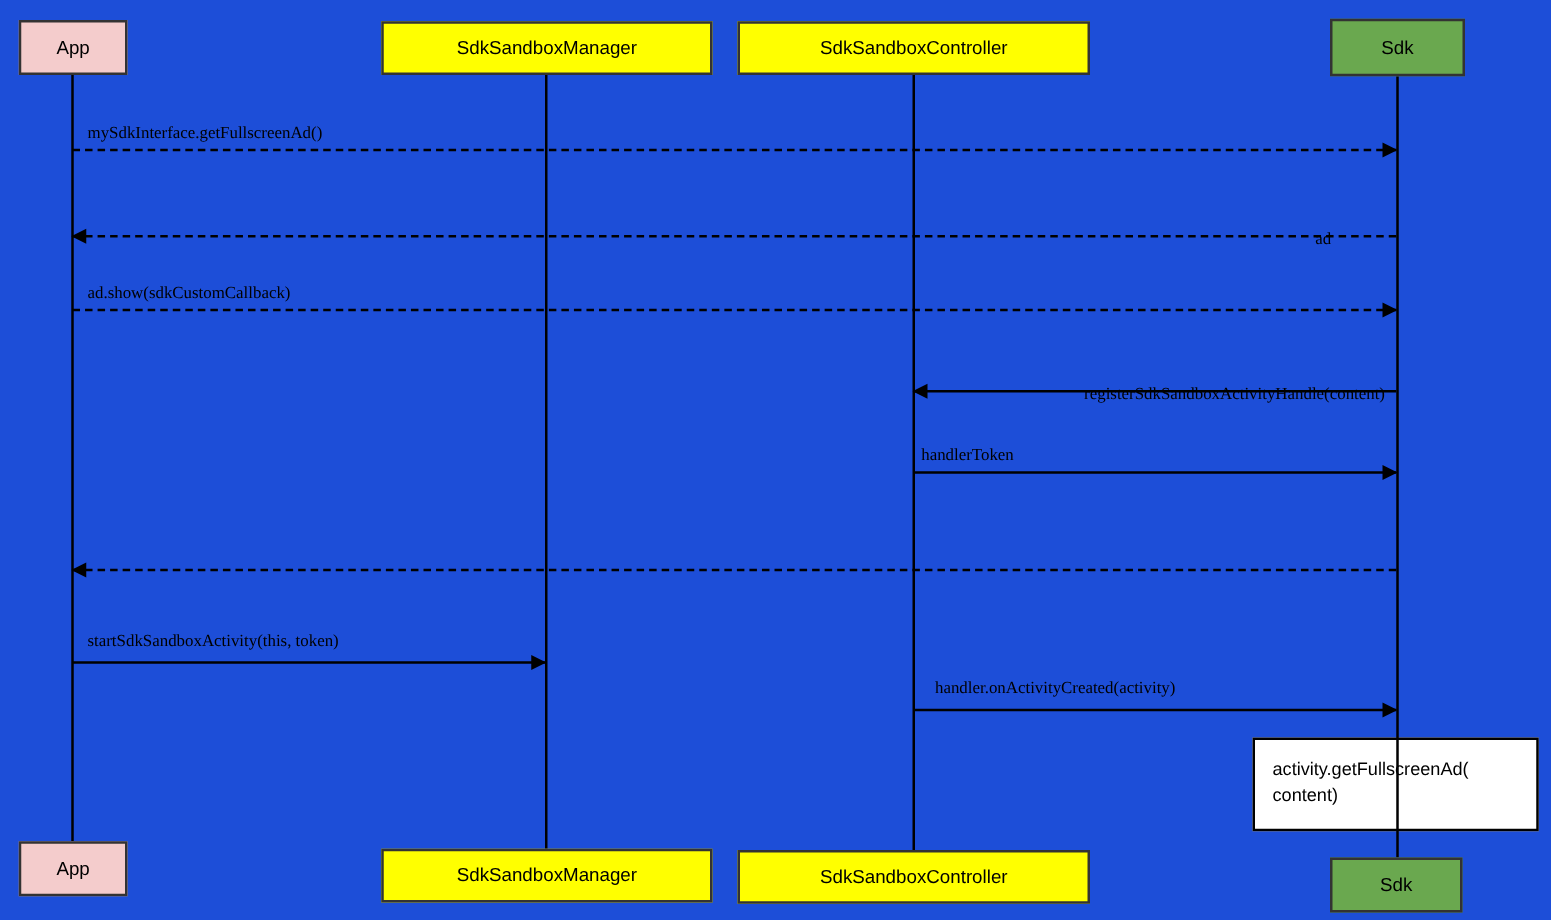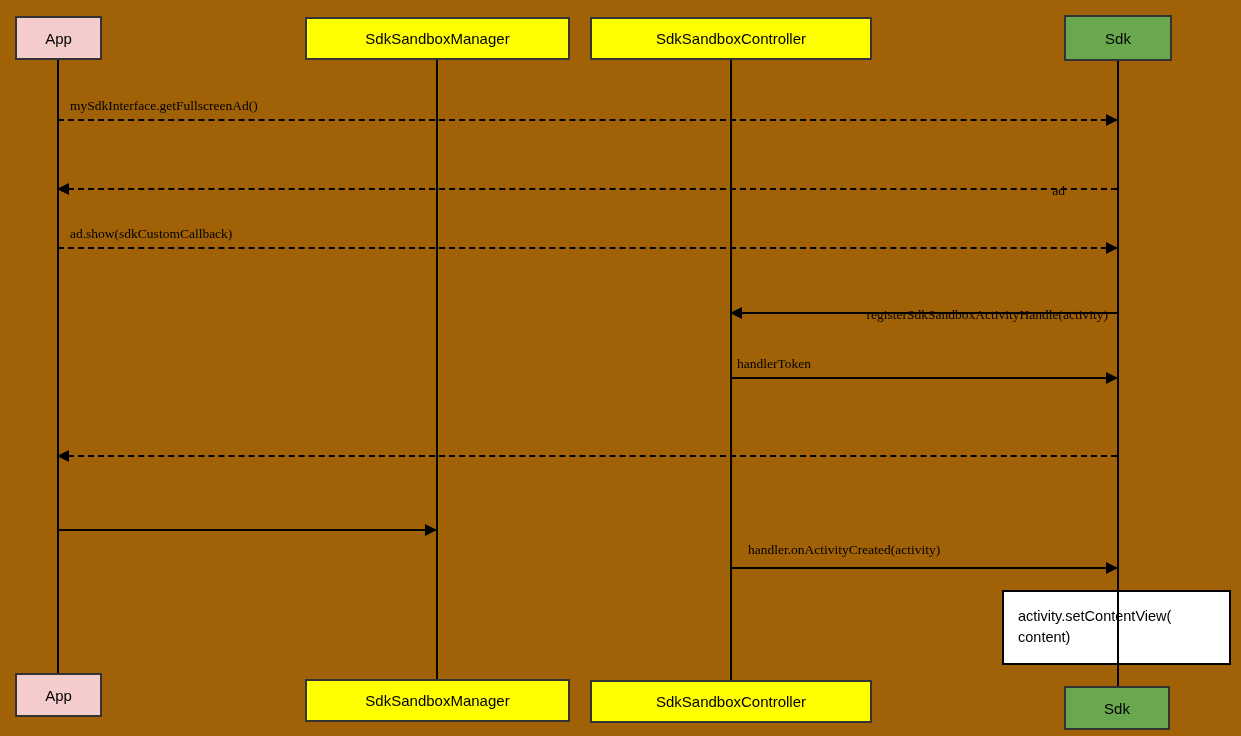--- a/index.html
+++ b/index.html
@@ -1,17 +1,17 @@
 <!DOCTYPE html>
 <html style="--app-fill: #f4cccc; --manager-fill: #ffff00; --controller-fill: #ffff00; --sdk-fill: #6aa84f; --note-fill: #ffffff; --border: #333333; --line: #000000;"><head>
 <meta charset="utf-8">
 <style>
   html,body{margin:0;padding:0;background:#fff;}
   .canvas{
-    position:relative;width:1241px;height:736px;background:#a16207;
+    position:relative;width:1241px;height:736px;background:#1d4ed8;
     font-family:"Liberation Sans", sans-serif;color:#000;overflow:hidden;
   }
   .lifeline{
     position:absolute;width:2px;background:var(--line,#000);z-index:2;
   }
   .actor{
     position:absolute;z-index:3;display:flex;align-items:center;justify-content:center;
     border:2px solid var(--border,#333);box-sizing:border-box;
     font-size:15px;line-height:1;
   }
@@ -82,31 +82,32 @@
 
   <div class="msg-label" style="left:70px;top:97px">mySdkInterface.getFullscreenAd()</div>
   <div class="arrow dashed head-right" style="left:58px;top:119px;width:1059px"></div>
 
   <div class="msg-label right" style="left:905px;top:166px;width:160px">ad</div>
   <div class="arrow dashed head-left" style="left:58px;top:188px;width:1059px"></div>
 
   <div class="msg-label" style="left:70px;top:225px">ad.show(sdkCustomCallback)</div>
   <div class="arrow dashed head-right" style="left:58px;top:247px;width:1059px"></div>
 
-  <div class="msg-label right" style="left:748px;top:290px;width:360px">registerSdkSandboxActivityHandle(activity)</div>
+  <div class="msg-label right" style="left:748px;top:290px;width:360px">registerSdkSandboxActivityHandle(content)</div>
   <div class="arrow head-left" style="left:731px;top:312px;width:386px"></div>
 
   <div class="msg-label" style="left:737px;top:355px">handlerToken</div>
   <div class="arrow head-right" style="left:731px;top:377px;width:386px"></div>
 
   <div class="arrow dashed head-left" style="left:58px;top:455px;width:1059px"></div>
 
+  <div class="msg-label" style="left:70px;top:504px">startSdkSandboxActivity(this, token)</div>
   <div class="arrow head-right" style="left:58px;top:529px;width:378px"></div>
 
   <div class="msg-label" style="left:748px;top:541px">handler.onActivityCreated(activity)</div>
   <div class="arrow head-right" style="left:731px;top:567px;width:386px"></div>
 
   <div class="note">
-    <div>activity.setContentView(</div>
+    <div>activity.getFullscreenAd(</div>
     <div>content)</div>
   </div>
 
 </div>
 
 </body></html>

